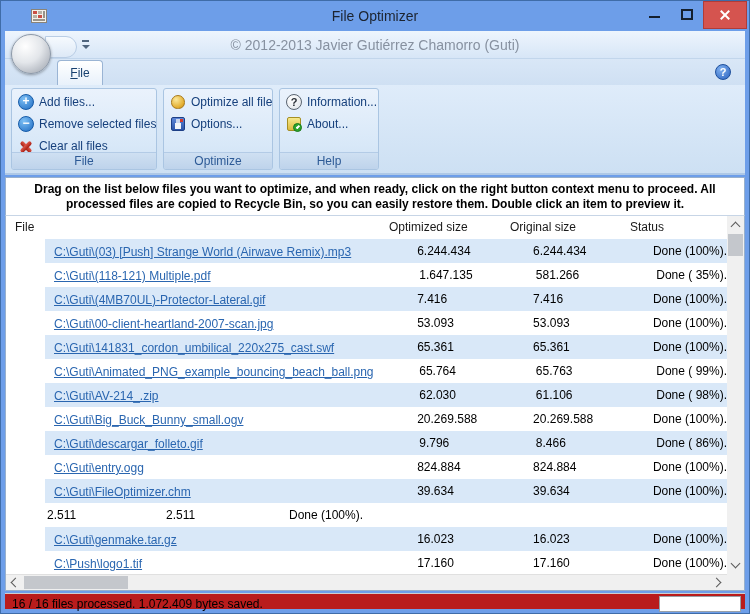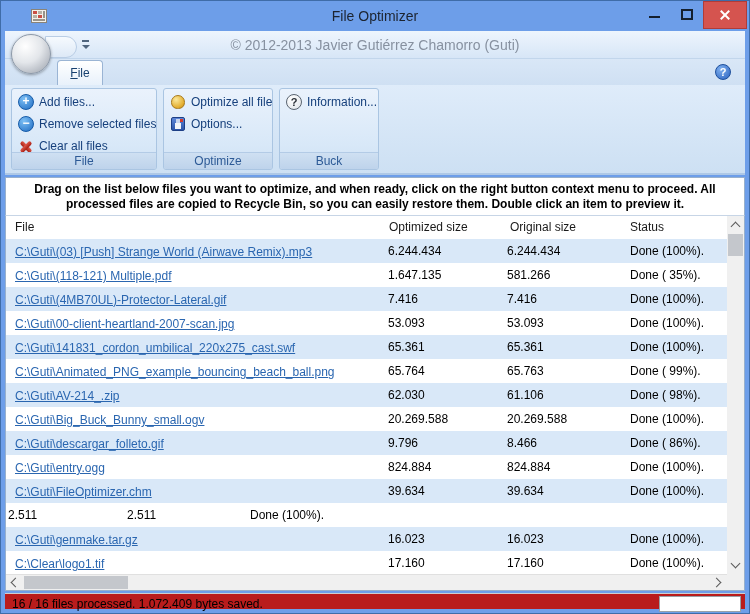--- a/index.html
+++ b/index.html
@@ -138,21 +138,21 @@
     background:#fff; border:1px solid #98b0cc; border-top:1px solid #c7d5e6;
   }
   .lheader{ position:absolute; top:0; left:0; right:17px; height:23px; background:#fff; display:flex; }
   .hcell{ font-size:12px; color:#1a1a1a; line-height:23px; cursor:pointer; }
   .h-file{ width:380px; padding-left:9px; }
   .h-orig{ width:118px; padding-left:2px; }
   .h-opt{ width:122px; padding-left:3px; }
   .h-status{ flex:1; padding-left:4px; }
 
   .rows{ position:absolute; top:23px; left:0; right:17px; bottom:16px; overflow:hidden; }
-  .lrow{ display:flex; height:24px; align-items:center; background:#fff; }
+  .lrow{ display:flex; height:24px; align-items:center; background:#fff;margin-left:39px; }
   .lrow.alt{ background:#d9e8f8; }
   .c-file{ width:380px; padding-left:9px; overflow:hidden; white-space:nowrap; }
   .c-file a{ font-size:12px; color:#2a66b0; text-decoration:underline; cursor:pointer; }
   .c-orig{ width:118px; padding-left:2px; font-size:12px; color:#000; }
   .c-opt{ width:122px; padding-left:3px; font-size:12px; color:#000; }
   .c-status{ flex:1; padding-left:4px; font-size:12px; color:#000; white-space:pre; }
 
   
   .vscroll{ position:absolute; top:0; right:0; width:17px; bottom:16px; background:#f0f0f0; }
   .sb-btn{ position:absolute; left:0; width:17px; height:17px; cursor:pointer; }
@@ -274,21 +274,30 @@
       <div class="rcaption">Optimize</div>
     </div>
 
     <div class="rgroup g-help">
       <div class="ritem">
         <span class="icn">
             <span class="icn-info">?</span>
           </span>
         <span class="rlabel">Information...</span>
       </div>
-      <div class="rcaption">Buck</div>
+      <div class="ritem">
+        <span class="icn">
+            <span class="icn-about"></span>
+            <span class="icn-check">
+              <i></i>
+            </span>
+          </span>
+        <span class="rlabel">About...</span>
+      </div>
+      <div class="rcaption">Help</div>
     </div>
 
   </div>
 
   <div class="instruction">Drag on the list below files you want to optimize, and when ready, click on the right button context menu to proceed. All processed files are copied to Recycle Bin, so you can easily restore them. Double click an item to preview it.</div>
 
   <div class="list-wrap">
     <div class="lheader">
       <span class="hcell h-file">File</span>
       <span class="hcell h-opt">Optimized size</span>
@@ -381,21 +390,21 @@
   </div>
 
   <div class="lrow alt">
     <span class="c-file"><a>C:\Guti\genmake.tar.gz</a></span>
     <span class="c-orig">16.023</span>
     <span class="c-opt">16.023</span>
     <span class="c-status">Done (100%).</span>
   </div>
 
   <div class="lrow">
-    <span class="c-file"><a>C:\Clear\logo1.tif</a></span>
+    <span class="c-file"><a>C:\Push\logo1.tif</a></span>
     <span class="c-orig">17.160</span>
     <span class="c-opt">17.160</span>
     <span class="c-status">Done (100%).</span>
   </div>
 </div>
 
     <div class="vscroll">
       <span class="sb-btn" style="top:0;">
           <span class="chev up"></span>
         </span>

